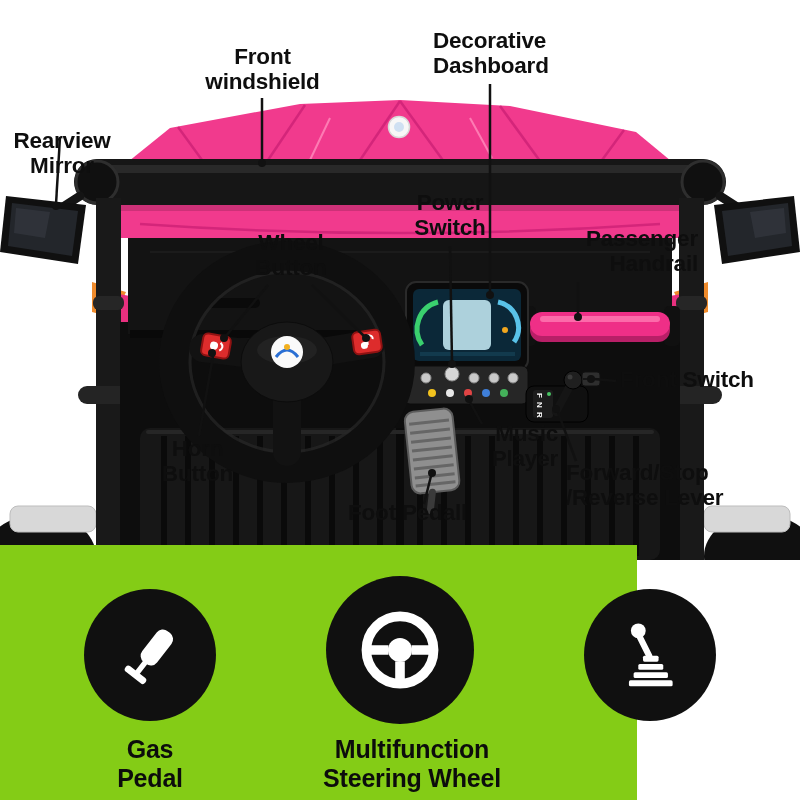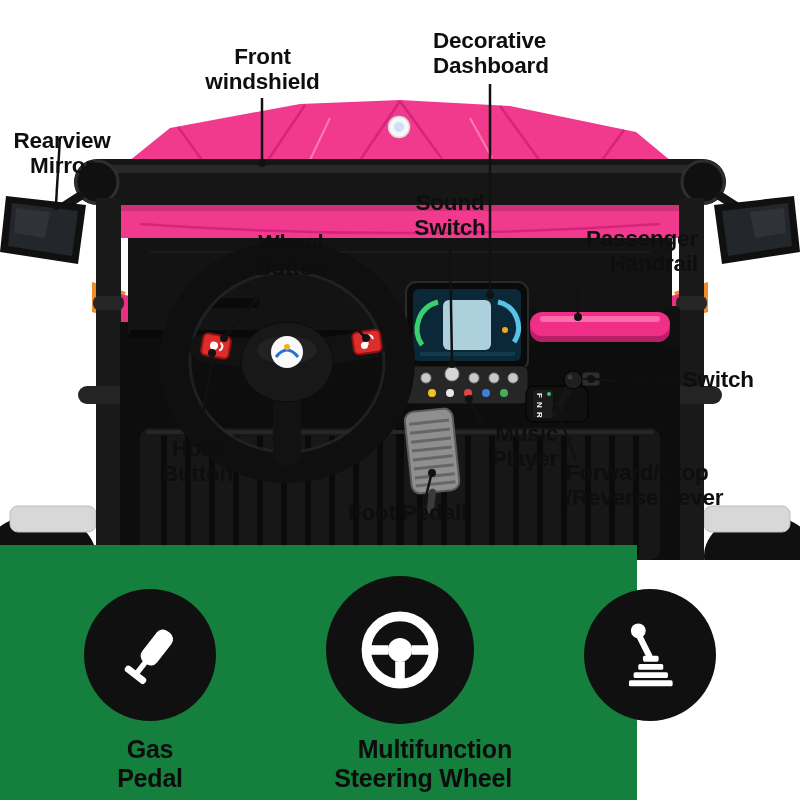--- a/index.html
+++ b/index.html
@@ -20,36 +20,36 @@
   #c-sound{left:240px;top:230px;width:102px;text-align:center;}
   #c-passenger{left:528px;top:226px;width:170px;text-align:right;}
   #c-dump{left:620px;top:367px;width:175px;text-align:left;}
   #c-horn{left:150px;top:436px;width:95px;text-align:center;}
   #c-music{left:456px;top:421px;width:102px;text-align:right;}
   #c-foot{left:348px;top:500px;width:150px;}
   #c-fwd{left:548px;top:460px;width:220px;text-align:left;margin-left:18px;}
 
   .band{
     position:absolute;left:0;top:545px;width:637px;height:255px;
-    background:#15803d;
+    background:#84cc16;
   }
   .feature-circle{
     position:absolute;background:#101010;border-radius:50%;
     display:flex;align-items:center;justify-content:center;
   }
   #fc-0{left:84px;top:44px;width:132px;height:132px;}
   #fc-1{left:326px;top:31px;width:148px;height:148px;}
   #fc-2{left:584px;top:44px;width:132px;height:132px;}
   .feature-label{
     position:absolute;top:190px;width:240px;text-align:center;
     font-weight:700;font-size:25px;line-height:1.14;color:#0c0c0c;
     white-space:pre-line;letter-spacing:-0.2px;
   }
   #fl-0{left:30px;}
-  #fl-1{left:272px;text-align:right;}
+  #fl-1{left:292px;}
   #fl-2{left:530px;}
 </style>
 </head>
 <body>
 
 <div class="stage">
 
   <svg class="scene-svg" width="800" height="560" viewBox="0 0 800 560">
 
     <ellipse cx="40" cy="556" rx="56" ry="42" fill="#101010"></ellipse>
@@ -267,21 +267,21 @@
         <circle cx="556" cy="409" r="4" stroke="none"></circle>
     </g>
   </svg>
 
   <div class="callout" id="c-rearview">Rearview
 Mirror</div>
   <div class="callout" id="c-front">Front
 windshield</div>
   <div class="callout" id="c-decorative">Decorative
 Dashboard</div>
-  <div class="callout" id="c-power">Sound
+  <div class="callout" id="c-power">Power
 Switch</div>
   <div class="callout" id="c-sound">Wheel
 Button</div>
   <div class="callout" id="c-passenger">Passenger
 Handrail</div>
   <div class="callout" id="c-dump">Front Switch</div>
   <div class="callout" id="c-horn">Horn
 Button</div>
   <div class="callout" id="c-music">Music
 Player</div>

